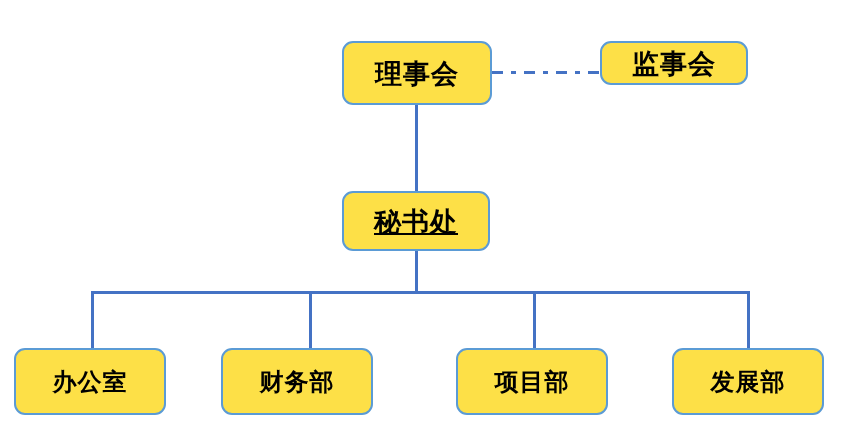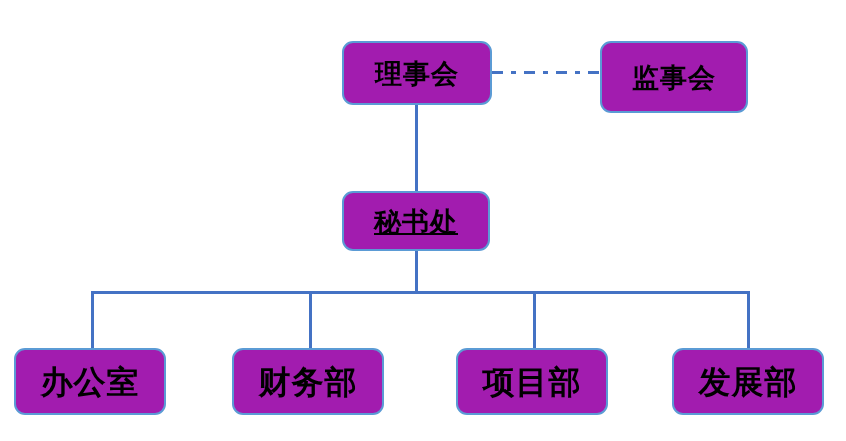--- a/index.html
+++ b/index.html
@@ -16,51 +16,51 @@
     width: 846px;
     height: 441px;
     background: #ffffff;
     overflow: hidden;
   }
 
   
   .node {
     position: absolute;
     box-sizing: border-box;
-    background: #a21caf;
+    background: #fde047;
     border: 2px solid #5b9bd5;
     border-radius: 11px;
     display: flex;
     align-items: center;
     justify-content: center;
     z-index: 3;
   }
   .node-label {
     font-family: "DejaVu Sans", "Liberation Sans", sans-serif;
     font-weight: bold;
     color: #000000;
     letter-spacing: 1px;
     white-space: nowrap;
     line-height: 1;
   }
 
   .node-board       { left: 342px; top: 41px;  width: 150px; height: 64px; }
-  .node-supervisors { left: 600px; top: 41px;  width: 148px; height: 72px; }
+  .node-supervisors { left: 600px; top: 41px;  width: 148px; height: 44px; }
   .node-secretariat { left: 342px; top: 191px; width: 148px; height: 60px; text-decoration: underline; }
 
   .node-dept { top: 348px; width: 152px; height: 67px; }
   .node-office     { left: 14px;  }
-  .node-finance    { left: 232px; }
+  .node-finance    { left: 221px; }
   .node-project    { left: 456px; justify-content: center; }
   .node-develop    { left: 672px; justify-content: center; }
 
   .node-board .node-label,
   .node-supervisors .node-label,
   .node-secretariat .node-label { font-size: 27px; }
-  .node-dept .node-label { font-size: 32px; }
+  .node-dept .node-label { font-size: 24px; }
 
   
   .conn {
     position: absolute;
     background: #4472c4;
     z-index: 1;
   }
   
   .conn-board-sec {
     left: 415px;

